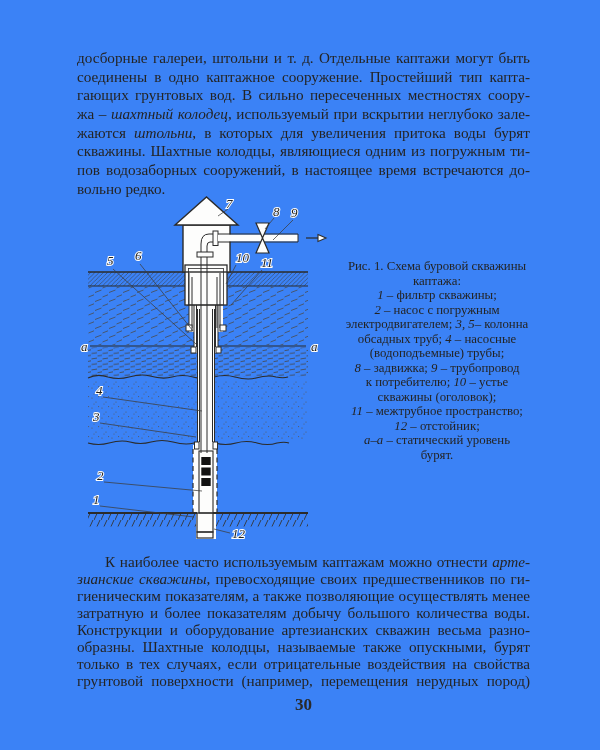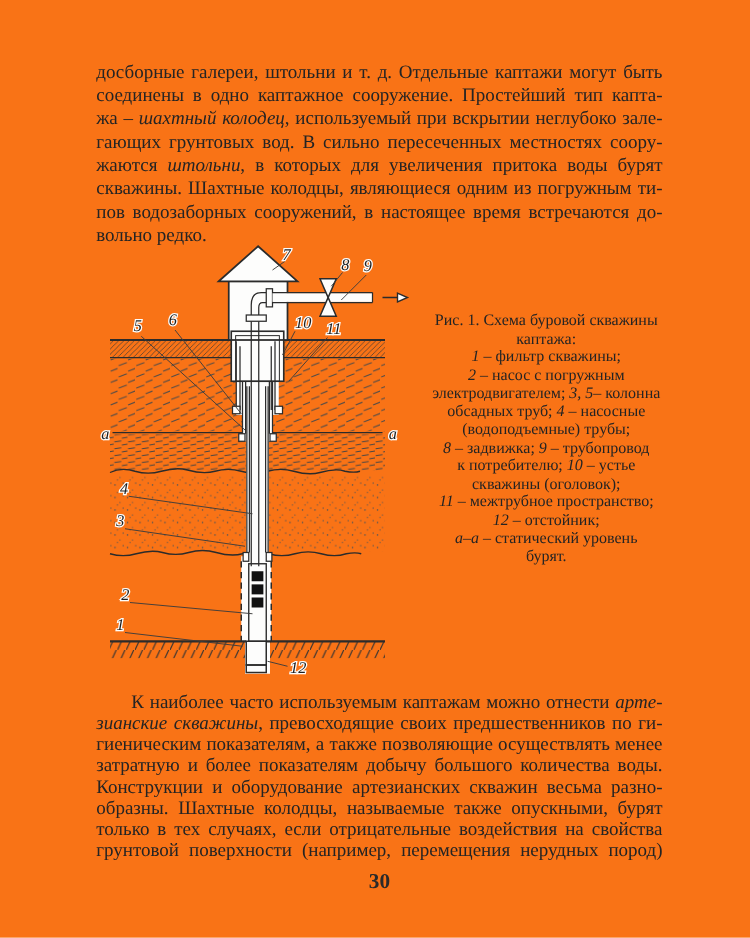--- a/index.html
+++ b/index.html
@@ -1,43 +1,43 @@
 <!DOCTYPE html>
 <html><head>
 <meta charset="utf-8">
 <style>
   html,body{margin:0;padding:0;width:600px;height:750px;overflow:hidden;}
   body{background:#fdfdfc;font-family:"Liberation Serif",serif;color:#242424;position:relative;}
-  .page{position:absolute;inset:0;background:#f97316;padding-left:44px;}
+  .page{position:absolute;inset:0;background:#3b82f6;padding-left:44px;}
   .para{position:absolute;left:77px;width:453px;}
   .para-top{top:49px;}
   .para-bottom{top:553px;}
   .tline{font-size:15.2px;text-align:justify;text-align-last:justify;}
   .para-top .tline{line-height:18.7px;height:18.7px;}
   .para-bottom .tline{line-height:17px;height:17px;}
   .tline.last{text-align-last:left;}
   .tline.ind{text-indent:28px;}
   .it{font-style:italic;}
-  .caption{position:absolute;left:331px;top:249px;width:212px;font-size:12.8px;}
+  .caption{position:absolute;left:331px;top:259px;width:212px;font-size:12.8px;}
   .cline{line-height:14.5px;height:14.5px;text-align:center;}
   .pageno{position:absolute;left:77px;top:695px;width:453px;text-align:center;font-size:17px;color:#2a2a2a;font-weight:bold;}
   svg{position:absolute;left:80px;top:195px;}
   svg text{font-family:"Liberation Serif",serif;font-style:italic;font-size:13px;fill:#1f1f1f;paint-order:stroke;stroke:#fdfdfc;stroke-width:2px;}
   .strokes{stroke:#2b2b2b;fill:none;}
 </style>
 </head>
 <body>
 
 <div class="page">
 
   <div class="para para-top">
       <div class="tline"><span>досборные галереи, штольни и т. д. Отдельные каптажи могут быть</span></div>
       <div class="tline"><span>соединены в одно каптажное сооружение. Простейший тип капта-</span></div>
+      <div class="tline"><span>гающих грунтовых вод. В сильно пересеченных местностях соору-</span></div>
       <div class="tline"><span>жа – </span><span class="it">шахтный колодец</span><span>, используемый при вскрытии неглубоко зале-</span></div>
-      <div class="tline"><span>гающих грунтовых вод. В сильно пересеченных местностях соору-</span></div>
       <div class="tline"><span>жаются </span><span class="it">штольни</span><span>, в которых для увеличения притока воды бурят</span></div>
       <div class="tline"><span>скважины. Шахтные колодцы, являющиеся одним из погружным ти-</span></div>
       <div class="tline"><span>пов водозаборных сооружений, в настоящее время встречаются до-</span></div>
       <div class="tline last"><span>вольно редко.</span></div>
     </div>
 
   <svg width="250" height="355" viewBox="0 0 250 355">
     <defs>
       <pattern id="hatch" width="4.2" height="4.2" patternUnits="userSpaceOnUse">
         <path d="M0,4.2 L4.2,0" stroke="#3a3a3a" stroke-width="0.55"></path>

